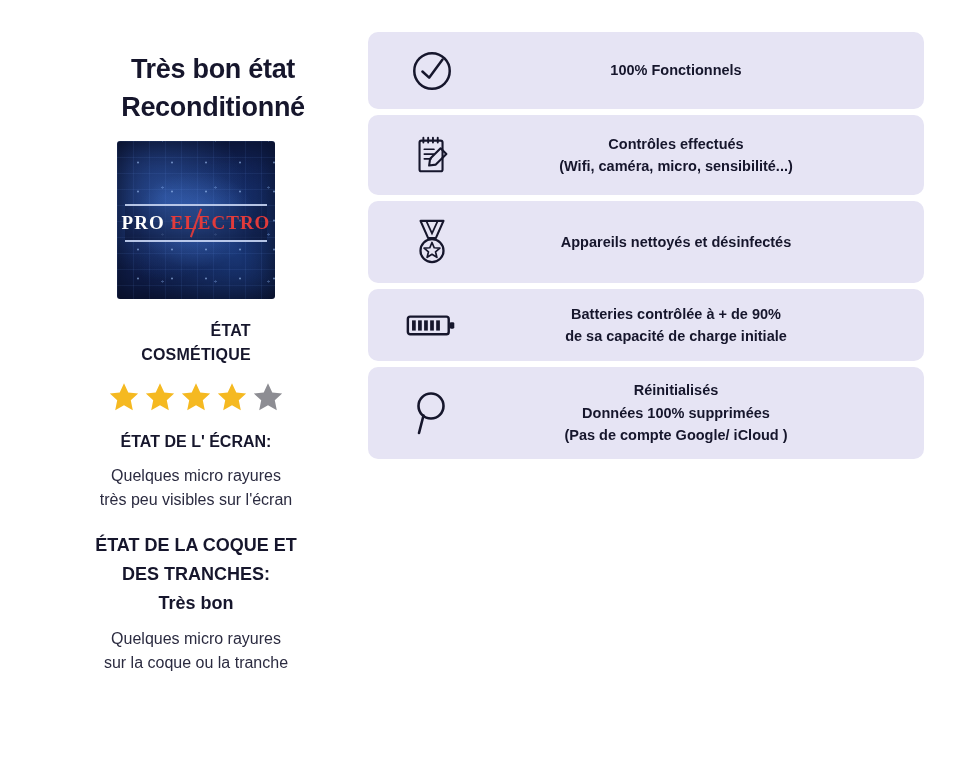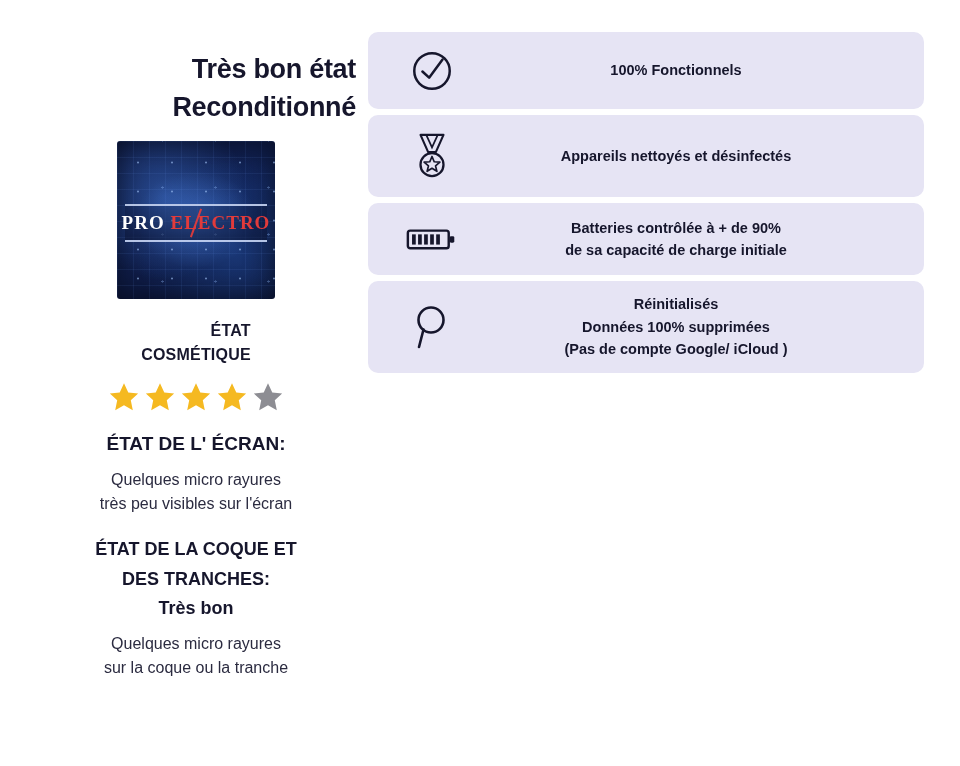--- a/index.html
+++ b/index.html
@@ -27,21 +27,21 @@
   .left-col {
     width: 320px;
     flex: 0 0 320px;
     display: flex;
     flex-direction: column;
     align-items: center;
     padding-top: 24px;
   }
   .headline {
     width: 100%;
-    text-align: right;
+    text-align: center;
     padding-left: 34px;
     box-sizing: border-box;
     font-size: 27px;
     font-weight: bold;
     line-height: 1.42;
     letter-spacing: -0.3px;
     color: #16162c;
   }
   .headline div {
     white-space: nowrap;
@@ -142,21 +142,21 @@
     align-items: center;
   }
   .star {
     width: 32px;
     height: 32px;
     display: block;
   }
 
   .screen-label {
     margin-top: 16px;
-    font-size: 19px;
+    font-size: 16px;
     font-weight: bold;
     text-align: left;
     line-height: 1.62;
     color: #16162c;
   }
   .small-note {
     margin-top: 9px;
     font-size: 16px;
     line-height: 1.5;
     text-align: center;
@@ -281,20 +281,34 @@
         <svg width="46" height="46" viewBox="0 0 48 48">
           <circle cx="24" cy="24" r="18.5" fill="none" stroke="#16162c" stroke-width="2.6"></circle>
           <path d="M14 24.5 L21 31 L35 12" fill="none" stroke="#16162c" stroke-width="2.6" stroke-linecap="round" stroke-linejoin="round"></path>
         </svg>
       </div>
       <div class="feature-text">
         <span class="line">100% Fonctionnels</span>
       </div>
     </div>
 
+    <div class="feature-card" style="height:80px">
+      <div class="feature-icon">
+        <svg width="46" height="46" viewBox="0 0 48 48">
+          <rect x="11" y="9" width="24" height="32" rx="2" fill="none" stroke="#16162c" stroke-width="2.2"></rect>
+          <path d="M15 6 v5 M20 6 v5 M25 6 v5 M30 6 v5" stroke="#16162c" stroke-width="2" stroke-linecap="round"></path>
+          <path d="M16 18 h10 M16 23 h10 M16 28 h7" stroke="#16162c" stroke-width="1.8" stroke-linecap="round"></path>
+          <path d="M33 17 l6 6 -11 11 -7 1 1 -7 z" fill="none" stroke="#16162c" stroke-width="2.2" stroke-linejoin="round"></path>
+        </svg>
+      </div>
+      <div class="feature-text">
+        <span class="line">Contrôles effectués</span>
+        <span class="line">(Wifi, caméra, micro, sensibilité...)</span>
+      </div>
+    </div>
 
     <div class="feature-card" style="height:82px">
       <div class="feature-icon">
         <svg width="46" height="50" viewBox="0 0 48 52">
           <path d="M12 4 h24 l-8 18 h-8 z" fill="none" stroke="#16162c" stroke-width="2.2" stroke-linejoin="round"></path>
           <path d="M18 4 l6 13 6 -13" fill="none" stroke="#16162c" stroke-width="1.8"></path>
           <circle cx="24" cy="35" r="12" fill="none" stroke="#16162c" stroke-width="2.4"></circle>
           <polygon points="24,26.5 26.3,32 32.2,32.4 27.7,36.3 29.1,42 24,38.8 18.9,42 20.3,36.3 15.8,32.4 21.7,32" fill="none" stroke="#16162c" stroke-width="1.8" stroke-linejoin="round"></polygon>
         </svg>
       </div>

